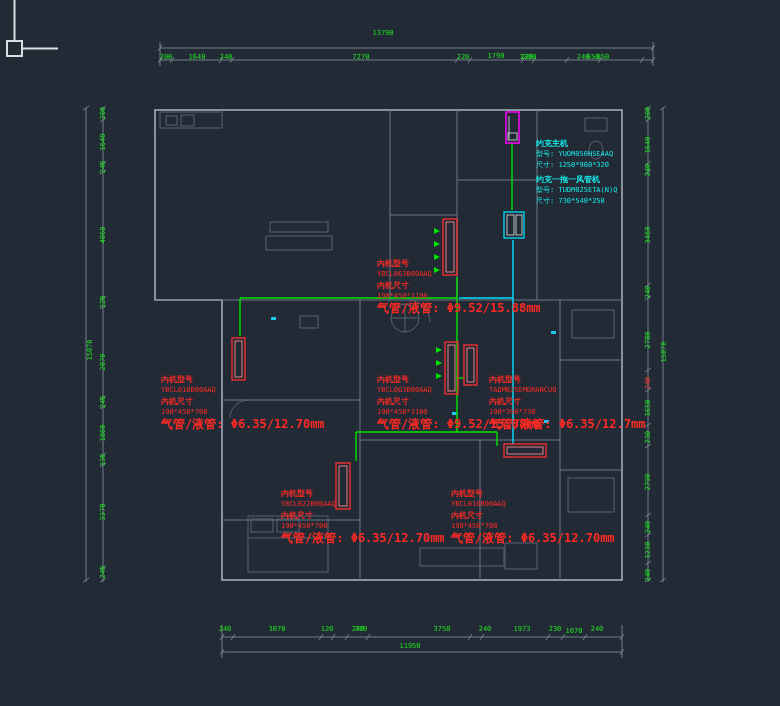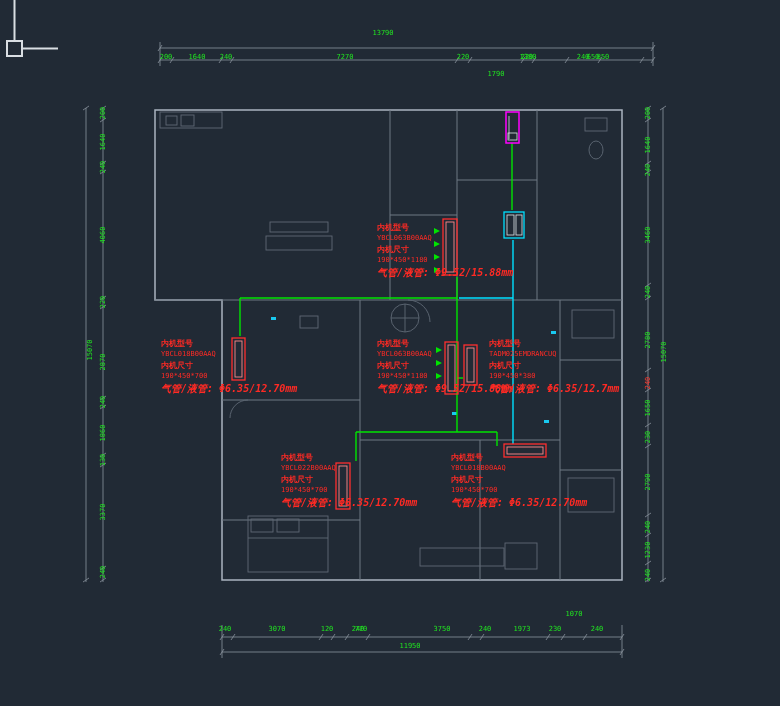--- a/index.html
+++ b/index.html
@@ -3,23 +3,23 @@
 <meta charset="utf-8">
 <style>
   html,body{margin:0;padding:0;background:#16202b;}
   .canvas{position:relative;width:780px;height:706px;background:#212a35;overflow:hidden;
           font-family:"DejaVu Sans Mono","Liberation Mono",monospace;}
   svg{position:absolute;left:0;top:0;}
   .dim{position:absolute;color:#21e321;font-size:7px;line-height:7px;white-space:nowrap;
        transform:translate(-50%,-50%);letter-spacing:0px;}
   .dim.v{transform:translate(-50%,-50%) rotate(-90deg);}
   .dim.red{color:#ff3b30;}
-  .note{position:absolute;color:#ff2a24;font-size:7px;line-height:11px;white-space:nowrap;}
+  .note{position:absolute;color:#ff2a24;font-size:7px;line-height:11px;white-space:nowrap;margin-top:36px;}
   .note .cjk{font-size:8px;font-weight:bold;}
-  .note .pipe{font-size:10px;font-weight:bold;margin-top:1px;font-style:italic;}
+  .note .pipe{font-size:12px;font-weight:bold;margin-top:1px;}
   .cnote{position:absolute;color:#17e8e8;font-size:7px;line-height:11px;white-space:nowrap;}
   .cnote .cjk{font-size:8px;font-weight:bold;}
   .cnote .gap{height:3px;}
 </style>
 </head>
 <body>
 
 <div class="canvas">
 
   <svg width="780" height="706" viewBox="0 0 780 706">
@@ -150,40 +150,40 @@
           <rect x="504" y="444" width="42" height="13"></rect>
           <rect x="507" y="447" width="36" height="7" stroke="#ff8a8a" stroke-width="0.9"></rect>
         </g>
     </g>
   </svg>
 
   <span class="dim" style="left:383px;top:33px">13790</span>
   <span class="dim" style="left:166px;top:57px">200</span>
   <span class="dim" style="left:197px;top:57px">1640</span>
   <span class="dim" style="left:226px;top:57px">240</span>
-  <span class="dim" style="left:345px;top:57px">7270</span>
+  <span class="dim" style="left:361px;top:57px">7270</span>
   <span class="dim" style="left:463px;top:57px">220</span>
-  <span class="dim" style="left:496px;top:74px">1790</span>
+  <span class="dim" style="left:496px;top:56px">1790</span>
   <span class="dim" style="left:527px;top:57px">220</span>
   <span class="dim" style="left:528px;top:57px">1380</span>
   <span class="dim" style="left:583px;top:57px">240</span>
   <span class="dim" style="left:593px;top:57px">650</span>
   <span class="dim" style="left:603px;top:57px">850</span>
 
   <span class="dim" style="left:410px;top:646px">11950</span>
   <span class="dim" style="left:225px;top:629px">240</span>
   <span class="dim" style="left:277px;top:629px">3070</span>
   <span class="dim" style="left:327px;top:629px">120</span>
   <span class="dim" style="left:361px;top:629px">770</span>
   <span class="dim" style="left:358px;top:629px">240</span>
   <span class="dim" style="left:442px;top:629px">3750</span>
   <span class="dim" style="left:485px;top:629px">240</span>
   <span class="dim" style="left:522px;top:629px">1973</span>
   <span class="dim" style="left:555px;top:629px">230</span>
-  <span class="dim" style="left:574px;top:614px">1070</span>
+  <span class="dim" style="left:574px;top:631px">1070</span>
   <span class="dim" style="left:597px;top:629px">240</span>
 
   <span class="dim v" style="left:90px;top:350px">15070</span>
   <span class="dim v" style="left:103px;top:113px">200</span>
   <span class="dim v" style="left:103px;top:142px">1640</span>
   <span class="dim v" style="left:103px;top:167px">240</span>
   <span class="dim v" style="left:103px;top:235px">4060</span>
   <span class="dim v" style="left:103px;top:302px">220</span>
   <span class="dim v" style="left:103px;top:362px">2870</span>
   <span class="dim v" style="left:103px;top:402px">240</span>
@@ -200,20 +200,29 @@
   <span class="dim v" style="left:648px;top:292px">240</span>
   <span class="dim v" style="left:648px;top:340px">2780</span>
   <span class="dim v red" style="left:648px;top:383px">240</span>
   <span class="dim v" style="left:648px;top:408px">1650</span>
   <span class="dim v" style="left:648px;top:437px">230</span>
   <span class="dim v" style="left:648px;top:482px">2790</span>
   <span class="dim v" style="left:648px;top:527px">240</span>
   <span class="dim v" style="left:648px;top:550px">1230</span>
   <span class="dim v" style="left:648px;top:575px">240</span>
 
+  <div class="cnote" style="left:536px;top:138px">
+    <div class="cjk">约克主机</div>
+    <div>型号: YUOM050HSEAAQ</div>
+    <div>尺寸: 1250*960*320</div>
+    <div class="gap"></div>
+    <div class="cjk">约克一拖一风管机</div>
+    <div>型号: TUDM025ETA(N)Q</div>
+    <div>尺寸: 730*540*250</div>
+  </div>
 
   <div class="note" style="left:377px;top:222px">
     <div class="cjk">内机型号</div>
     <div>YBCL063B00AAQ</div>
     <div class="cjk">内机尺寸</div>
     <div>190*450*1180</div>
     <div class="pipe">气管/液管: Φ9.52/15.88mm</div>
   </div>
 
   <div class="note" style="left:161px;top:338px">
@@ -229,21 +238,21 @@
     <div>YBCL063B00AAQ</div>
     <div class="cjk">内机尺寸</div>
     <div>190*450*1180</div>
     <div class="pipe">气管/液管: Φ9.52/15.88mm</div>
   </div>
 
   <div class="note" style="left:489px;top:338px">
     <div class="cjk">内机型号</div>
     <div>TADM025EMDRANCUQ</div>
     <div class="cjk">内机尺寸</div>
-    <div>190*450*380</div>
+    <div>190*390*730</div>
     <div class="pipe">气管/液管: Φ6.35/12.7mm</div>
   </div>
 
   <div class="note" style="left:281px;top:452px">
     <div class="cjk">内机型号</div>
     <div>YBCL022B00AAQ</div>
     <div class="cjk">内机尺寸</div>
     <div>190*450*700</div>
     <div class="pipe">气管/液管: Φ6.35/12.70mm</div>
   </div>

